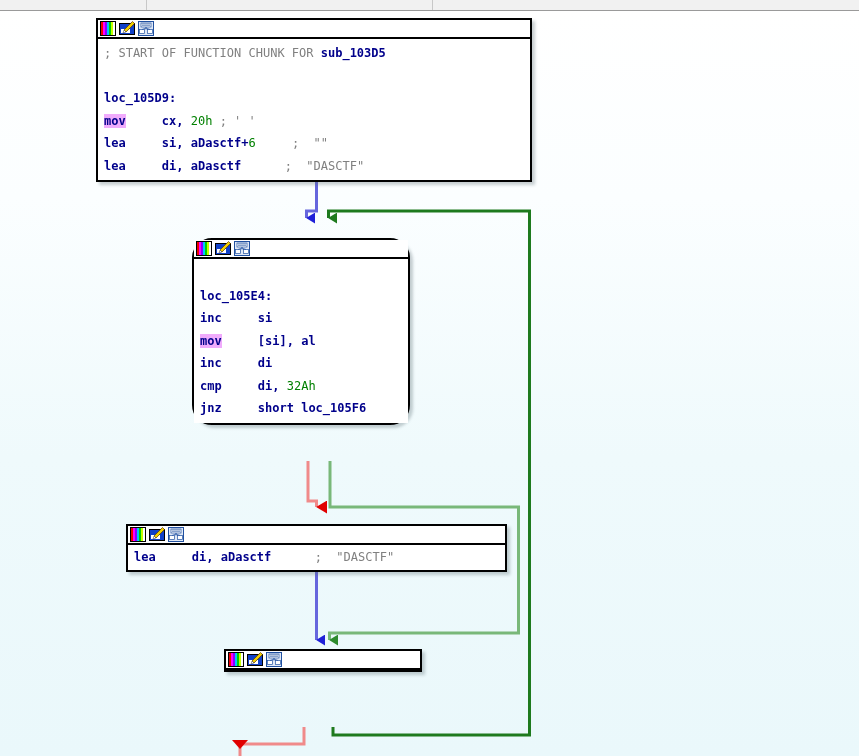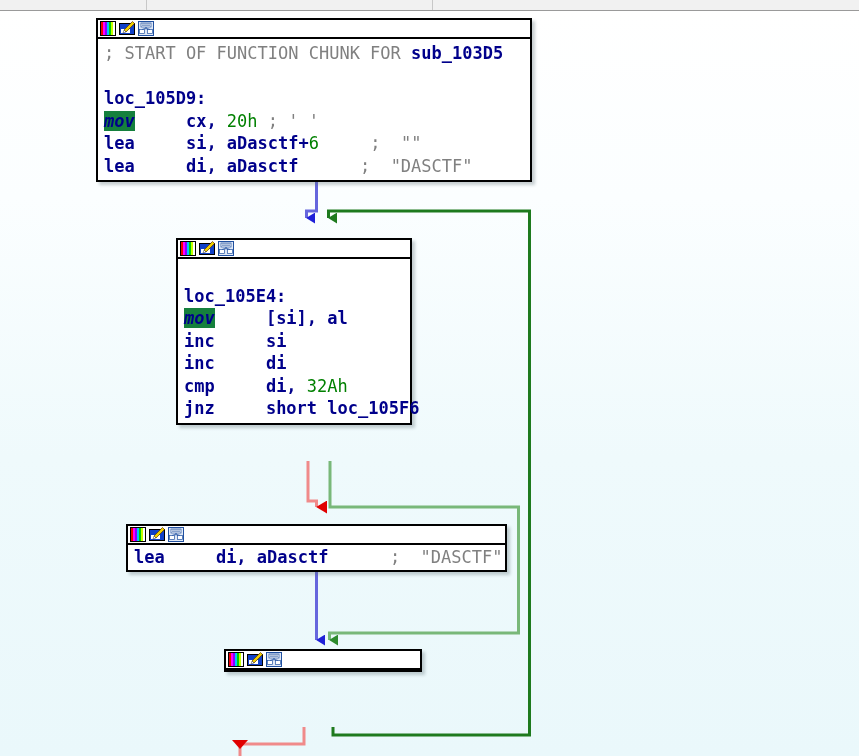--- a/index.html
+++ b/index.html
@@ -73,34 +73,34 @@
   .node-body {
     padding: 3px 0 3px 0;
     background: #ffffff;
   }
 
   
   .line {
     height: 22.5px;
     line-height: 22.5px;
     white-space: pre;
-    font-size: 17px;
+    font-size: 12px;
     font-family: "DejaVu Sans Mono", "Liberation Mono", monospace;
     letter-spacing: 0px;
     padding-left: 6px;
   }
   .line.blank { }
   .t-comment   { color: #808080; }
   .t-name      { color: #00008b; font-weight: bold; }
   .t-label     { color: #00008b; font-weight: bold; text-align: center; }
   .t-mnem      { color: #00008b; font-weight: bold; }
   .t-reg       { color: #00008b; font-weight: bold; }
   .t-num       { color: #008000; font-weight: normal; }
   .t-punct     { color: #00008b; font-weight: bold; }
-  .hl          { background: #15803d; font-style: italic; }
+  .hl          { background: #f0abfc; }
 </style>
 </head>
 <body>
 
 <div id="root">
 
   <div id="topstrip">
     <div class="strip-sep" style="left:146px"></div>
     <div class="strip-sep" style="left:432px"></div>
   </div>
@@ -189,21 +189,21 @@
       <div class="node-body">
         <div class="line"><span class="t-comment">; START OF FUNCTION CHUNK FOR </span><span class="t-name">sub_103D5</span></div>
         <div class="line blank">&nbsp;</div>
         <div class="line"><span class="t-label">loc_105D9:</span></div>
         <div class="line"><span class="t-mnem hl">mov</span><span class="t-reg">     </span><span class="t-reg">cx, </span><span class="t-num">20h</span><span class="t-comment"> ; ' '</span></div>
         <div class="line"><span class="t-mnem">lea</span><span class="t-reg">     </span><span class="t-reg">si, aDasctf</span><span class="t-punct">+</span><span class="t-num">6</span><span>     </span><span class="t-comment">;  ""</span></div>
         <div class="line"><span class="t-mnem">lea</span><span class="t-reg">     </span><span class="t-reg">di, aDasctf</span><span>      </span><span class="t-comment">;  "DASCTF"</span></div>
       </div>
     </div>
 
-    <div class="node" id="n2" style="left:176px; top:227px; width:236px;">
+    <div class="node" id="n2" style="left:192px; top:227px; width:218px;border-radius:20px;">
       <div class="node-titlebar">
         <svg class="ticon" viewBox="0 0 16 15">
           <rect x="0" y="0" width="16" height="15" fill="#000"></rect>
           <rect x="1" y="1" width="2" height="13" fill="#f00000"></rect>
           <rect x="3" y="1" width="2" height="13" fill="#ff00ff"></rect>
           <rect x="5" y="1" width="2" height="13" fill="#8800ff"></rect>
           <rect x="7" y="1" width="2" height="13" fill="#00c8ff"></rect>
           <rect x="9" y="1" width="2" height="13" fill="#00d000"></rect>
           <rect x="11" y="1" width="2" height="13" fill="#c8ff00"></rect>
           <rect x="13" y="1" width="2" height="13" fill="#ffffff"></rect>
@@ -222,22 +222,22 @@
           <line x1="8" y1="6" x2="8" y2="8.5" stroke="#2050a0" stroke-width="0.9"></line>
           <rect x="1.5" y="8.5" width="5" height="4" fill="#ffffff" stroke="#2050a0" stroke-width="0.7"></rect>
           <rect x="9.5" y="8.5" width="5" height="4" fill="#ffffff" stroke="#2050a0" stroke-width="0.7"></rect>
           <line x1="4" y1="8.5" x2="8" y2="7" stroke="#2050a0" stroke-width="0.7"></line>
           <line x1="12" y1="8.5" x2="8" y2="7" stroke="#2050a0" stroke-width="0.7"></line>
         </svg>
       </div>
       <div class="node-body">
         <div class="line blank">&nbsp;</div>
         <div class="line"><span class="t-label">loc_105E4:</span></div>
+        <div class="line"><span class="t-mnem">inc</span><span class="t-reg">     si</span></div>
         <div class="line"><span class="t-mnem hl">mov</span><span class="t-reg">     [si], al</span></div>
-        <div class="line"><span class="t-mnem">inc</span><span class="t-reg">     si</span></div>
         <div class="line"><span class="t-mnem">inc</span><span class="t-reg">     di</span></div>
         <div class="line"><span class="t-mnem">cmp</span><span class="t-reg">     di, </span><span class="t-num">32Ah</span></div>
         <div class="line"><span class="t-mnem">jnz</span><span class="t-reg">     short loc_105F6</span></div>
       </div>
     </div>
 
     <div class="node" id="n3" style="left:126px; top:513px; width:381px;">
       <div class="node-titlebar">
         <svg class="ticon" viewBox="0 0 16 15">
           <rect x="0" y="0" width="16" height="15" fill="#000"></rect>

